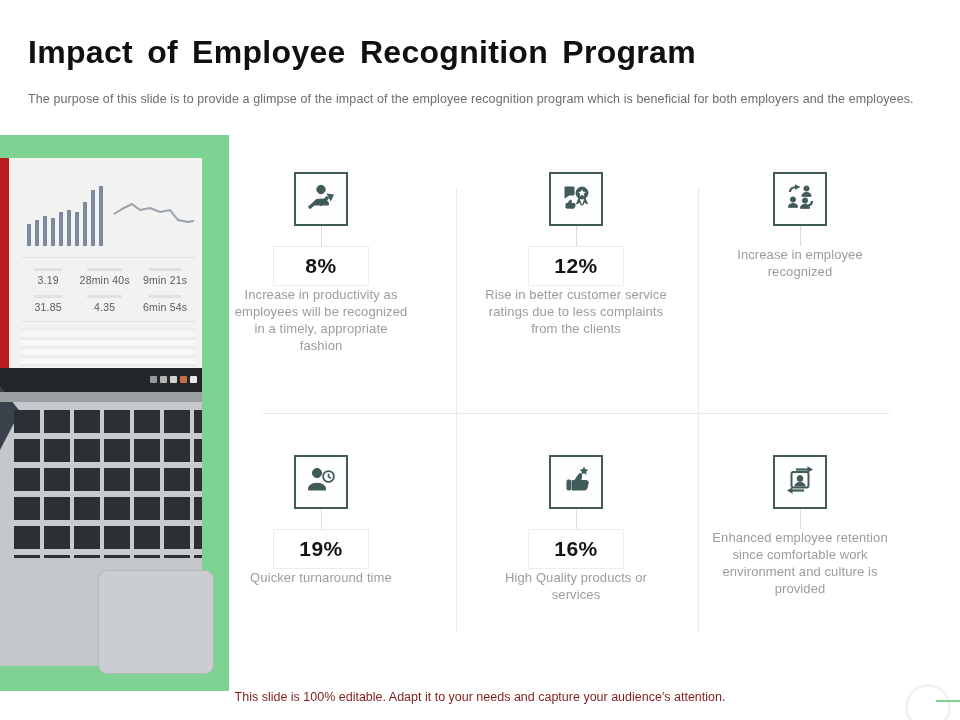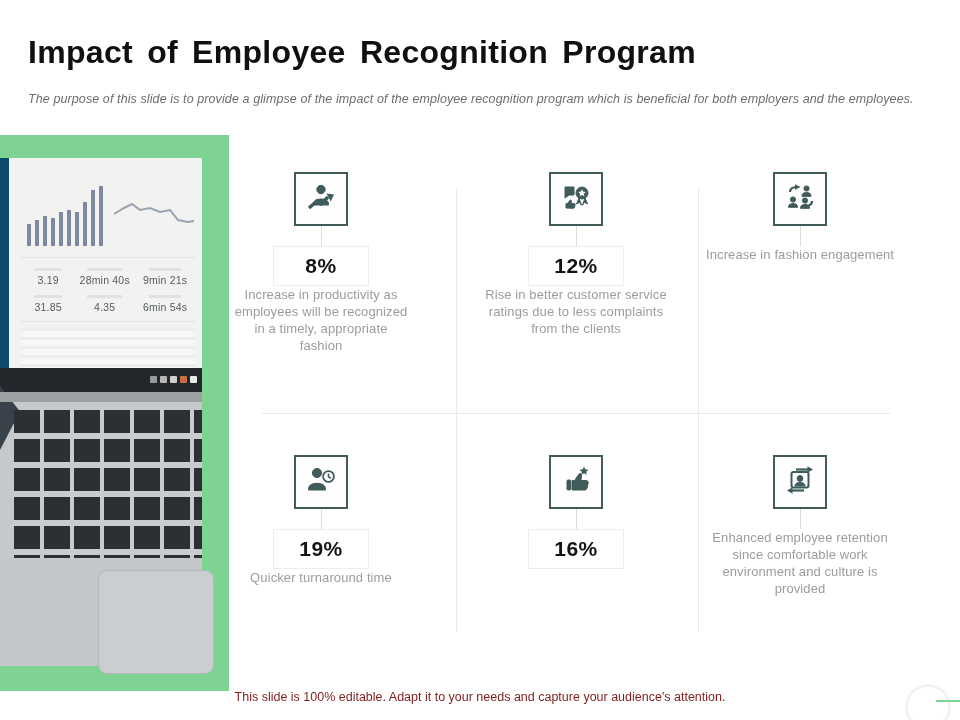--- a/index.html
+++ b/index.html
@@ -9,26 +9,25 @@
     font-family:"Liberation Sans", sans-serif; overflow:hidden;
   }
   
   .title {
     position:absolute; left:28px; top:34px; font-size:32px; font-weight:700;
     color:#101010; letter-spacing:.3px; word-spacing:5px;
   }
   .subtitle {
     position:absolute; left:28px; top:92px; font-size:12.5px; color:#6d6d6d;
     letter-spacing:.1px;
-    font-style:italic;
   }
   
   .green-panel { position:absolute; left:0; top:135px; width:229px; height:556px; background:#7ed292; }
   .photo { position:absolute; left:0; top:158px; width:202px; height:508px; background:#c6c9cb; }
-  .screen { position:absolute; left:0; top:0; width:202px; height:210px; background:#f2f3f1; border-left:9px solid #0c4a6e; overflow:hidden; }
+  .screen { position:absolute; left:0; top:0; width:202px; height:210px; background:#f2f3f1; border-left:9px solid #b91c1c; overflow:hidden; }
   .dash { position:absolute; left:12px; top:8px; right:6px; bottom:0; }
   .charts { position:relative; height:92px; border-bottom:1px solid #e2e4e2; }
   .metrics {
     display:grid; grid-template-columns:1fr 1.25fr 1.15fr; row-gap:9px; padding:10px 2px 8px 2px;
     border-bottom:1px solid #e2e4e2;
   }
   .metric { text-align:center; }
   .mlabel { width:55%; height:3px; background:#dfe2df; margin:0 auto 3px auto; }
   .mval { font-size:10.5px; color:#565c61; letter-spacing:.2px; white-space:nowrap; }
   .table-sim {
@@ -210,21 +209,21 @@
           <circle cx="21" cy="19.5" r="2.6"></circle>
           <path d="M16.5 26.5 c0-4 9-4 9 0 l0 .8 h-9 z"></path>
           <path d="M6 11 q0-5 7-5" fill="none" stroke-width="2.2"></path>
           <path d="M11 3.2 L16.5 6 L11 8.8 z" stroke="none"></path>
           <path d="M28 21 q0 5 -7 5" fill="none" stroke-width="2.2" transform="translate(0,-1)"></path>
           <path d="M22.5 22.2 L17 25 L22.5 27.8 z" stroke="none"></path>
         </svg>
       </span>
     </div>
     <div class="connector"></div>
-    <div class="desc">Increase in fashion engagement</div>
+    <div class="desc">Increase in employee recognized</div>
   </div>
 
   <div class="cell" style="left:211px; top:455px;">
     <div class="icon-box">
       <span>
         <svg viewBox="0 0 32 32">
           <circle cx="12" cy="9" r="4.6"></circle>
           <path d="M3.5 24.5 c0-7 17-7 17 0 l0 1.5 h-17 z"></path>
           <circle cx="23.5" cy="12.5" r="5.4" fill="#fdfefd" stroke-width="1.8"></circle>
           <path d="M23.5 9.5 v3.2 l2.4 1.6" fill="none" stroke-width="1.6"></path>
@@ -241,20 +240,21 @@
       <span>
         <svg viewBox="0 0 32 32">
           <rect x="7" y="16" width="3.6" height="10" rx="1"></rect>
           <path d="M12 26 v-9.5 h2.6 l4.2-6.2 c1-1.5 3.2-.6 2.9 1.2 l-.8 5 h5.3 c1.3 0 2.3 1.2 2 2.5 l-1.2 5.2 c-.3 1.1-1.2 1.8-2.3 1.8 z"></path>
           <polygon points="24,2.5 25.3,5.3 28.4,5.7 26.2,7.8 26.7,10.8 24,9.3 21.3,10.8 21.8,7.8 19.6,5.7 22.7,5.3" stroke="none"></polygon>
         </svg>
       </span>
     </div>
     <div class="connector"></div>
     <div class="value-box">16%</div>
+    <div class="desc">High Quality products or services</div>
   </div>
 
   <div class="cell" style="left:690px; top:455px;">
     <div class="icon-box">
       <span>
         <svg viewBox="0 0 32 32">
           <rect x="7.5" y="8" width="17" height="15.5" rx="2" fill="none" stroke-width="2"></rect>
           <circle cx="16" cy="14.5" r="2.9"></circle>
           <path d="M11 21.5 c0-4 10-4 10 0 l0 .5 h-10 z"></path>
           <path d="M12 5.5 h12.5" fill="none" stroke-width="2.2"></path>

